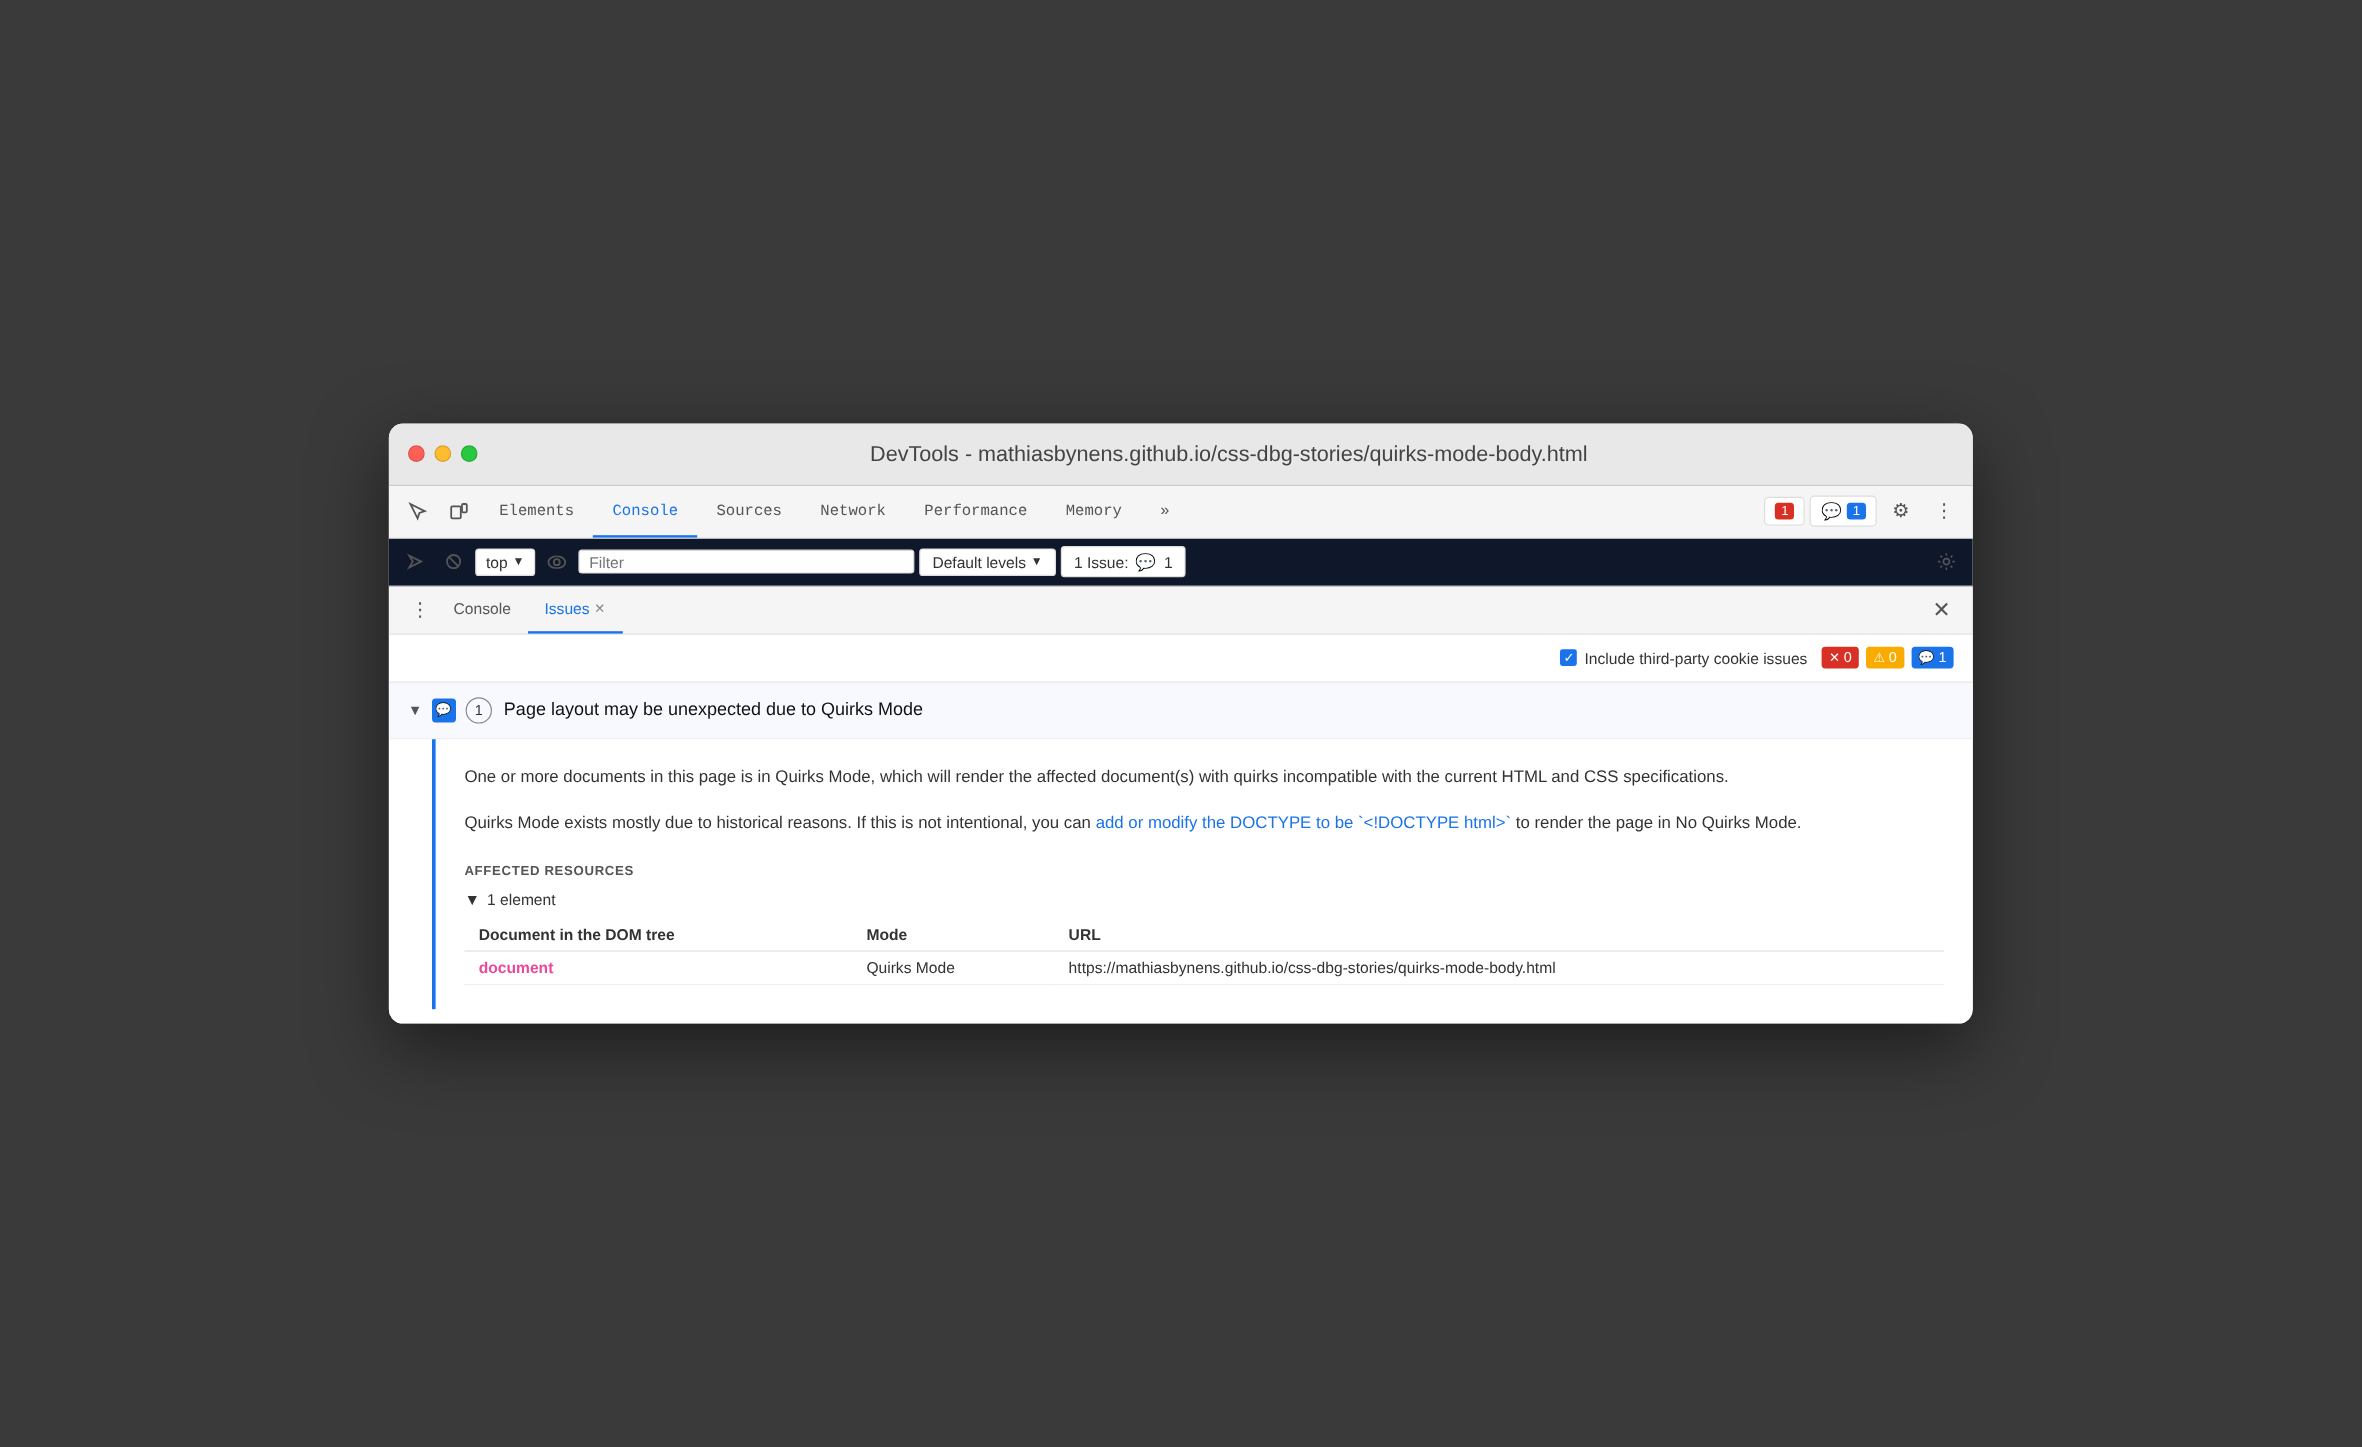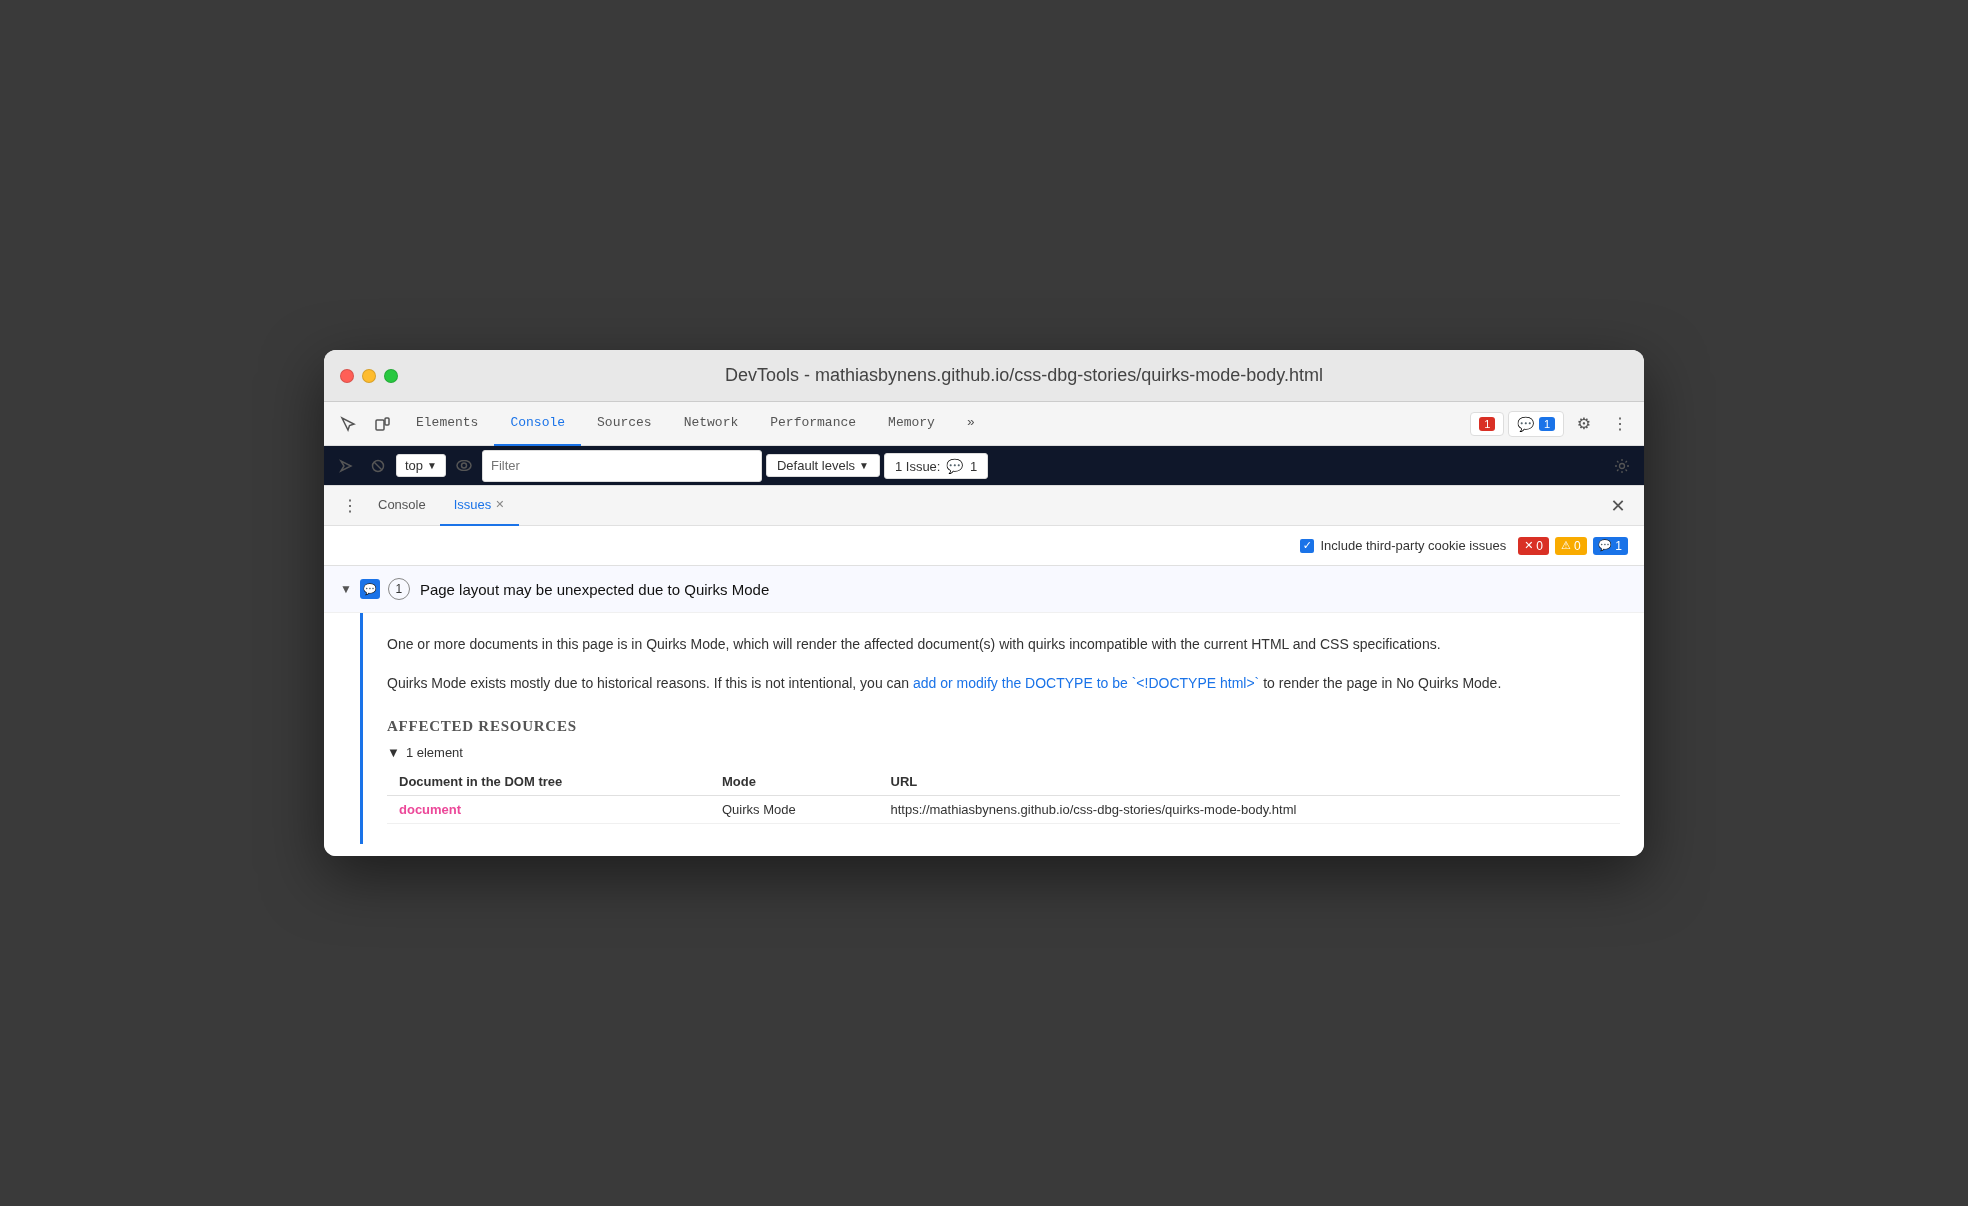--- a/index.html
+++ b/index.html
@@ -153,21 +153,21 @@
       border: 1px solid #ddd;
       border-radius: 3px;
       background: white;
       cursor: pointer;
       font-size: 13px;
       color: #333;
     }
     .filter-input {
       flex: 1;
       max-width: 280px;
-      height: 32px;
+      height: 20px;
       border: 1px solid #ddd;
       border-radius: 3px;
       padding: 0 8px;
       font-size: 13px;
       outline: none;
       background: white;
     }
     .levels-btn {
       display: flex;
       align-items: center;
@@ -352,27 +352,26 @@
     .issue-desc-2 {
       font-size: 14px;
       color: #333;
       line-height: 1.6;
     }
     .issue-link { color: #1a73e8; text-decoration: none; }
     .affected-resources {
       margin-top: 24px;
     }
     .affected-label {
-      font-size: 15px;
+      font-size: 11px;
       font-weight: 700;
       color: #555;
       letter-spacing: 0.05em;
       text-transform: uppercase;
       margin-bottom: 10px;
-      font-family: Liberation Serif, serif;
     }
     .affected-expander {
       display: flex;
       align-items: center;
       gap: 6px;
       font-size: 13px;
       color: #333;
       cursor: pointer;
       margin-bottom: 8px;
     }

